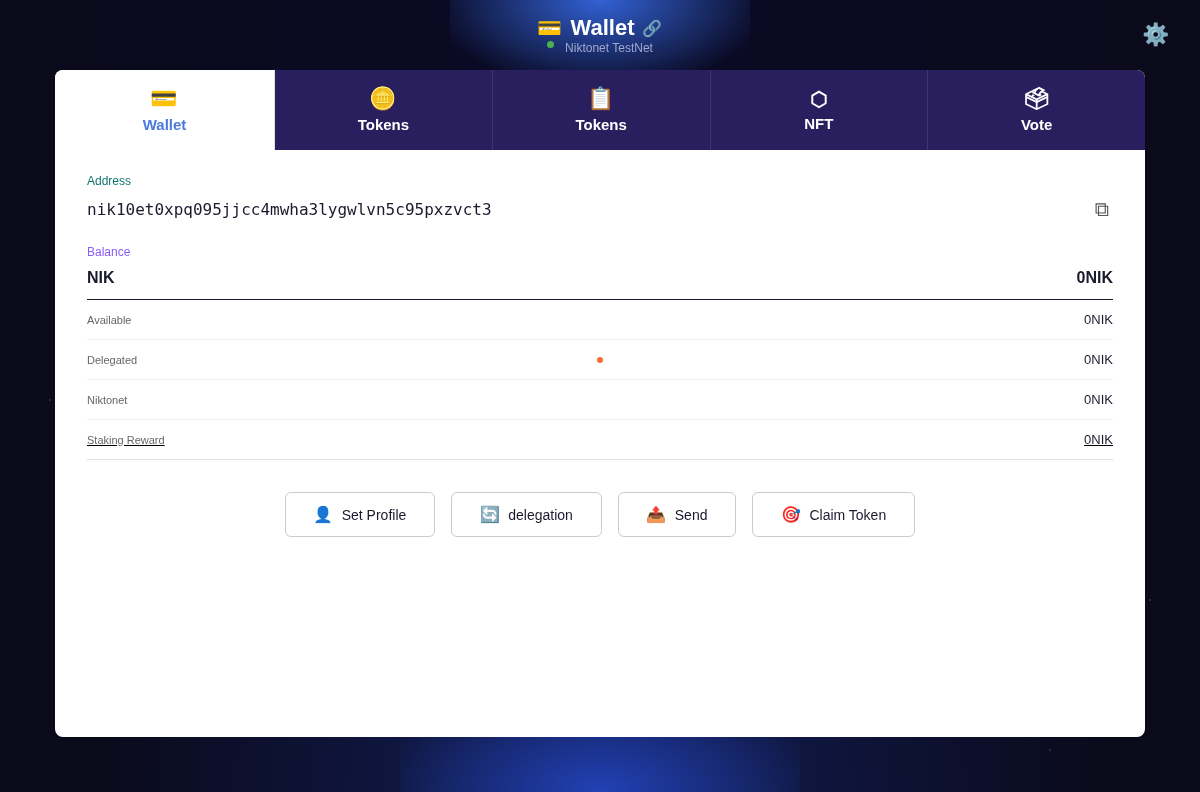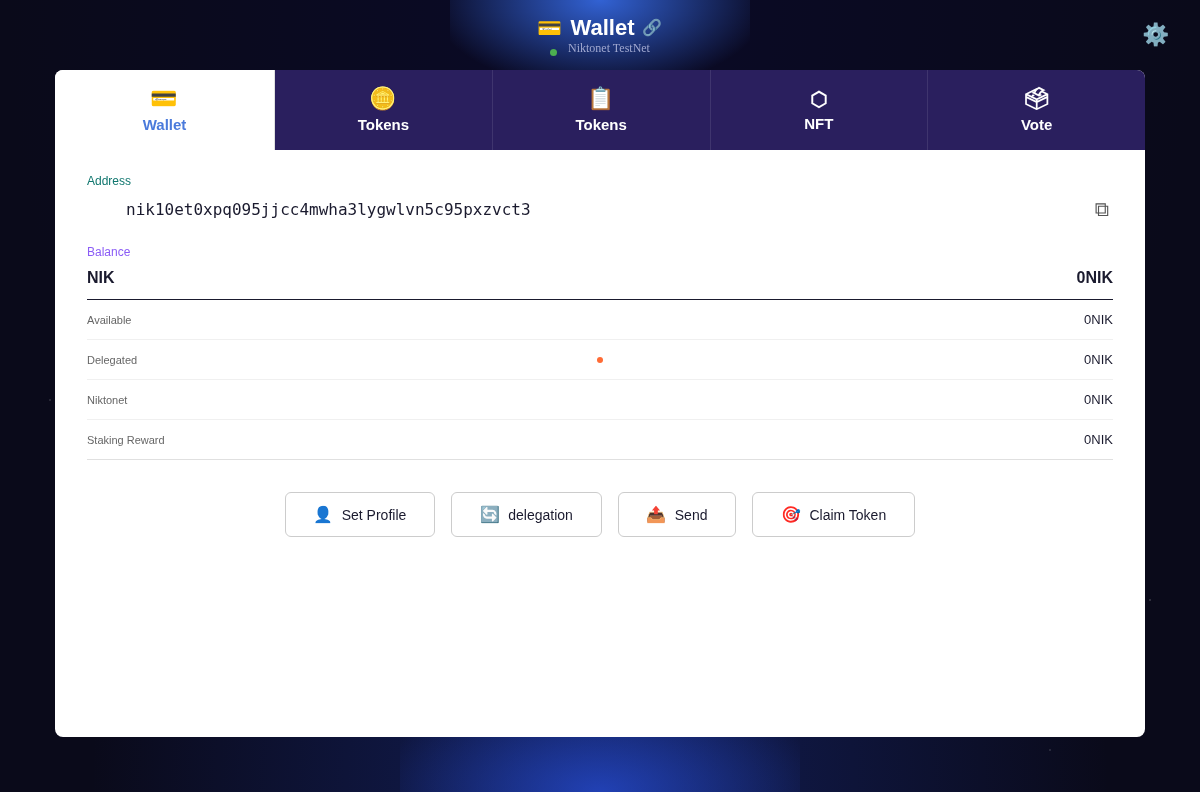--- a/index.html
+++ b/index.html
@@ -88,25 +88,24 @@
       display: flex;
       align-items: center;
       gap: 8px;
       color: #ffffff;
       font-size: 22px;
       font-weight: 700;
     }
 
     .header-network {
       display: flex;
-      align-items: flex-end;
+      align-items: flex-start;
       gap: 11px;
       font-size: 12px;
       color: #a0a8d0;
-      font-family: Liberation Serif, serif;
     }
 
     .network-dot {
       width: 7px;
       height: 7px;
       border-radius: 50%;
       background: #4caf50;
     }
 
     .header-right {
@@ -194,21 +193,20 @@
     .address-row {
       display: flex;
       align-items: center;
       justify-content: space-between;
     }
 
     .address-text {
       font-size: 16px;
       color: #1a1a2e;
       font-family: monospace;
-      margin-left: 39px;
     }
 
     .copy-btn {
       background: none;
       border: none;
       cursor: pointer;
       color: #555;
       font-size: 20px;
       padding: 4px;
     }
@@ -253,20 +251,21 @@
     .balance-row {
       display: flex;
       justify-content: space-between;
       align-items: center;
       padding: 12px 0;
       border-bottom: 1px solid #f0f0f0;
     }
 
     .balance-row:last-child {
       border-bottom: none;
+      text-decoration: underline;
     }
 
     .balance-row-label {
       font-size: 11px;
       color: #666;
     }
 
     .balance-row-value {
       font-size: 13px;
       color: #1a1a2e;

